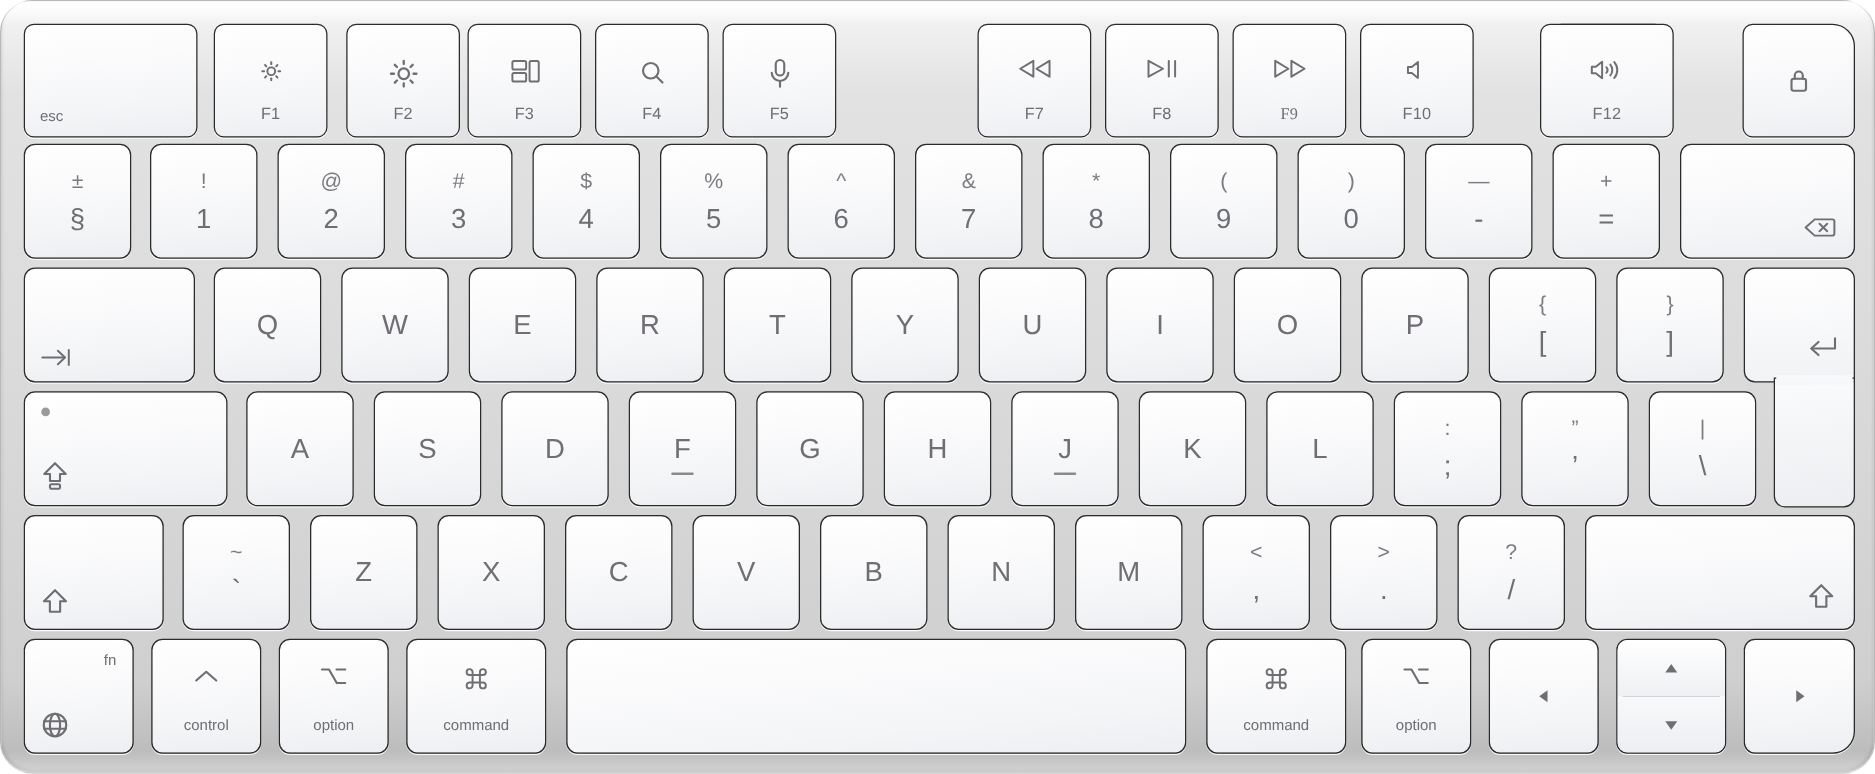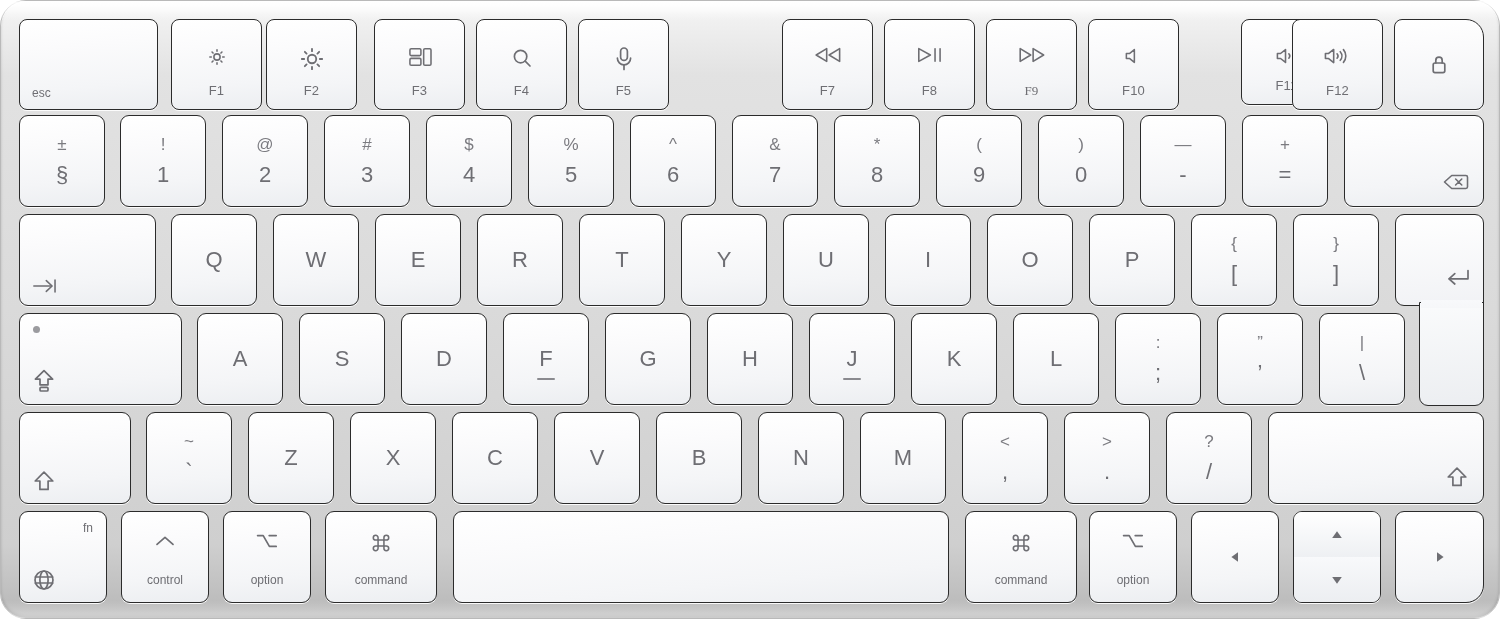--- a/index.html
+++ b/index.html
@@ -111,21 +111,21 @@
           <path d="M6.6 6.6l1.1 1.1"></path>
             <path d="M16.3 16.3l1.1 1.1"></path>
           <path d="M17.4 6.6l-1.1 1.1"></path>
             <path d="M7.7 16.3l-1.1 1.1"></path>
         </g>
       </svg>
     </span>
     <span class="flabel">F1</span>
   </div>
 
-  <div class="key fkey" style="left:265px; top:18px; width:91px; height:91px;">
+  <div class="key fkey" style="left:276px; top:18px; width:91px; height:91px;">
     <span class="ficon">
       <svg width="26" height="26" viewBox="0 0 24 24">
         <circle class="st" cx="12" cy="12" r="3.9"></circle>
         <g class="st">
           <path d="M12 2.6v2.2"></path>
             <path d="M12 19.2v2.2"></path>
           <path d="M2.6 12h2.2"></path>
             <path d="M19.2 12h2.2"></path>
           <path d="M5.4 5.4l1.6 1.6"></path>
             <path d="M17 17l1.6 1.6"></path>
@@ -213,21 +213,21 @@
   <div class="key fkey" style="left:1240px; top:18px; width:91px; height:86px;">
     <span class="ficon">
       <svg width="24" height="20" viewBox="0 0 26 20">
         <path class="st" d="M11.4 3L6 7.3H2.6v5.4H6L11.4 17z"></path>
         <path class="st" d="M15 7.6a3.6 3.6 0 0 1 0 4.8"></path>
       </svg>
     </span>
     <span class="flabel">F11</span>
   </div>
 
-  <div class="key fkey" style="left:1291px; top:18px; width:91px; height:91px;">
+  <div class="key fkey" style="left:1231px; top:18px; width:107px; height:91px;">
     <span class="ficon">
       <svg width="30" height="20" viewBox="0 0 32 20">
         <path class="st" d="M11.4 3L6 7.3H2.6v5.4H6L11.4 17z"></path>
         <path class="st" d="M15 7.6a3.6 3.6 0 0 1 0 4.8"></path>
         <path class="st" d="M18.4 5.4a7 7 0 0 1 0 9.2"></path>
         <path class="st" d="M21.8 3.2a10.4 10.4 0 0 1 0 13.6"></path>
       </svg>
     </span>
     <span class="flabel">F12</span>
   </div>

